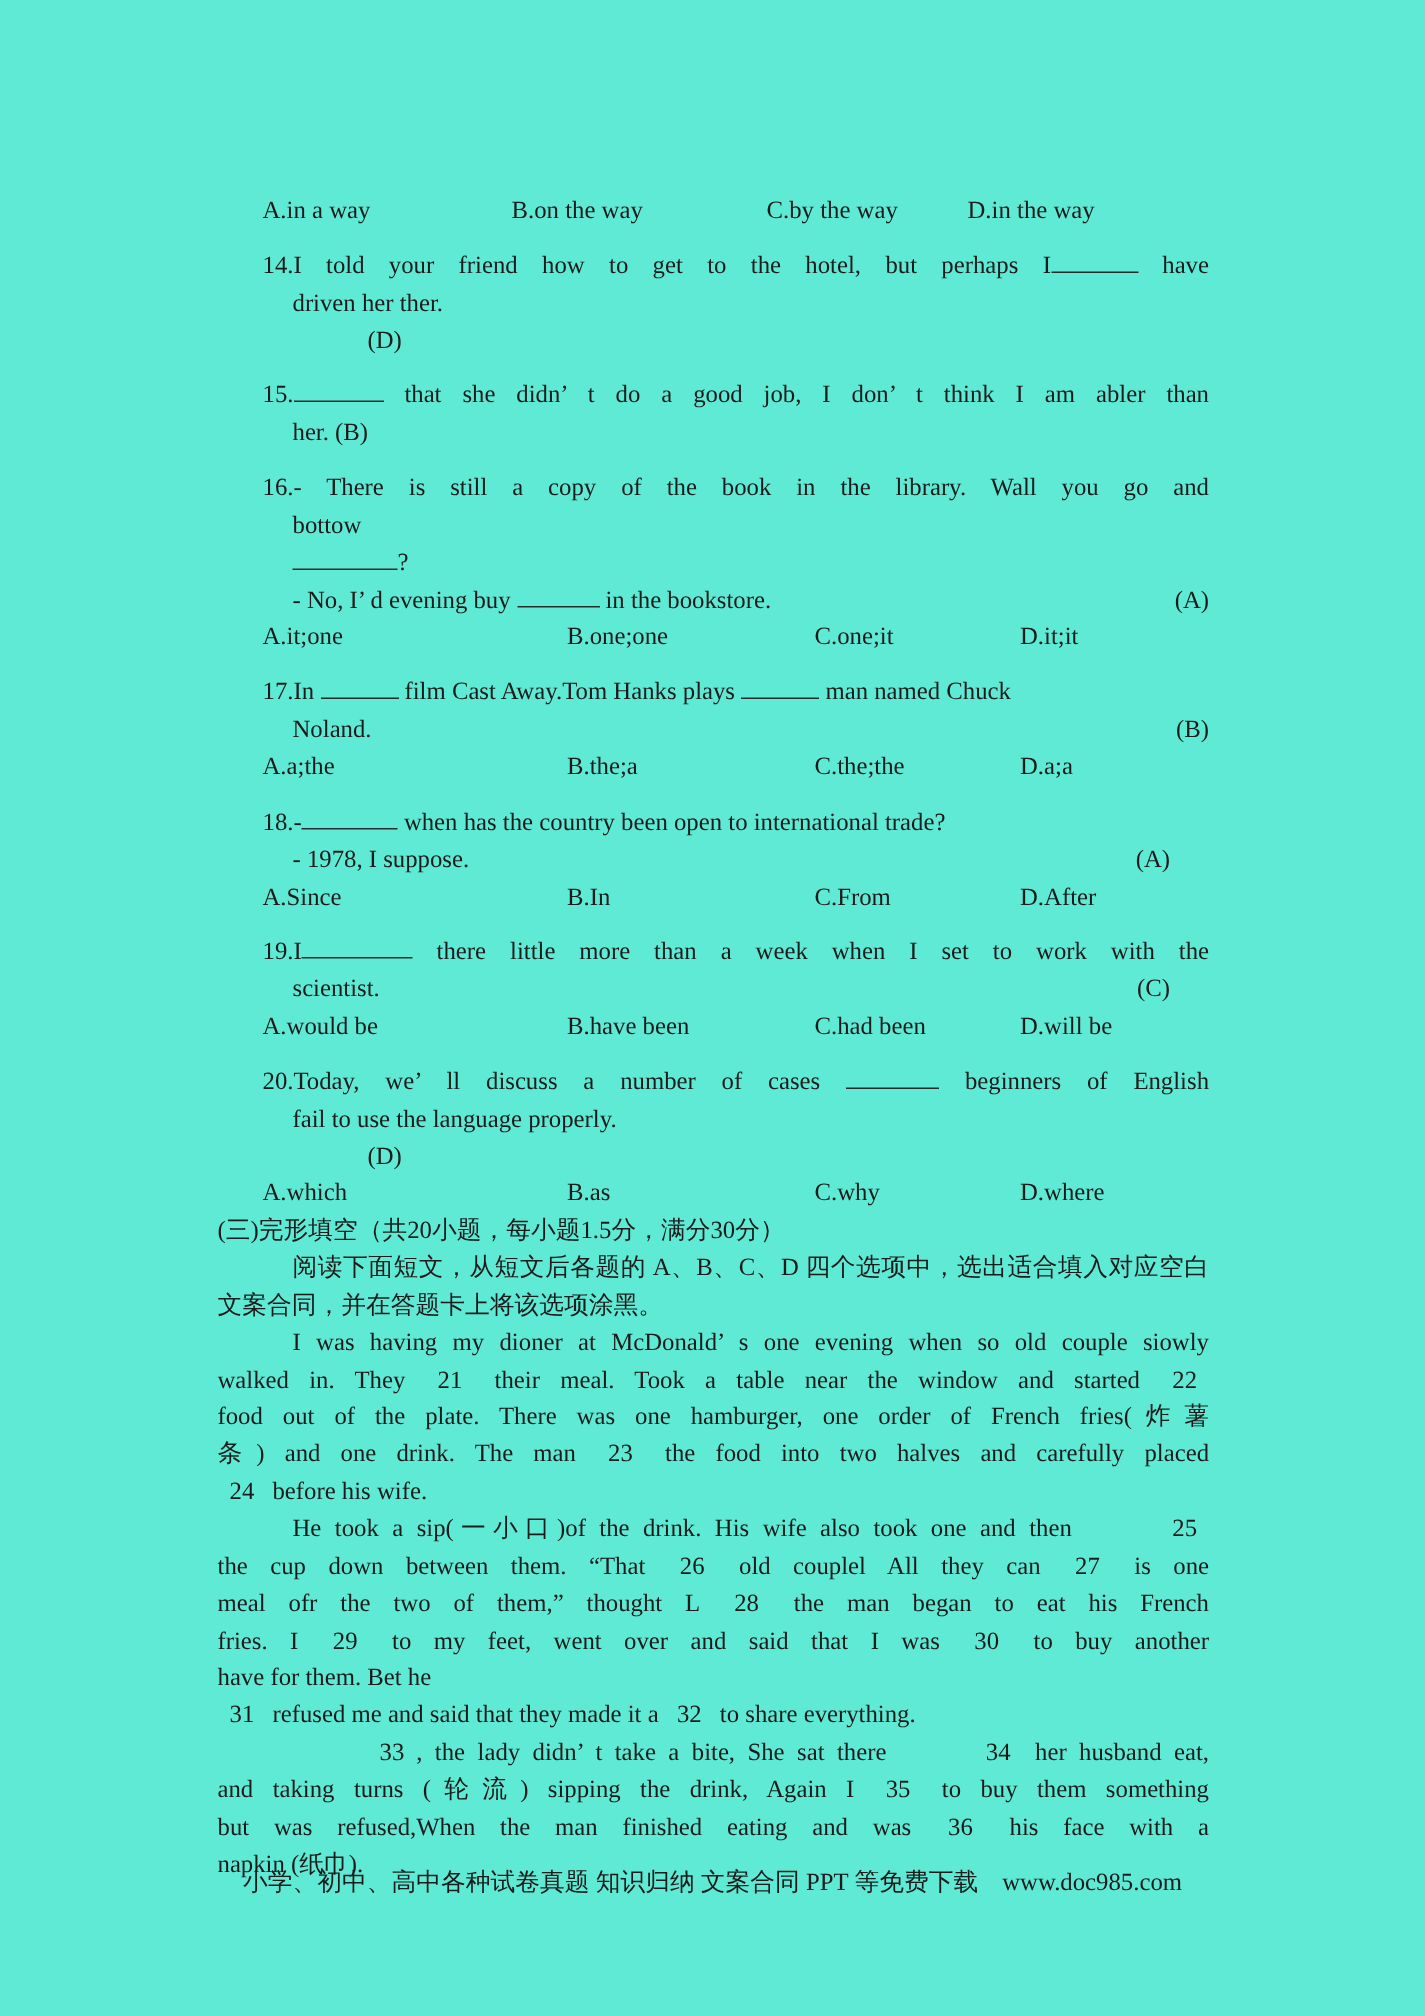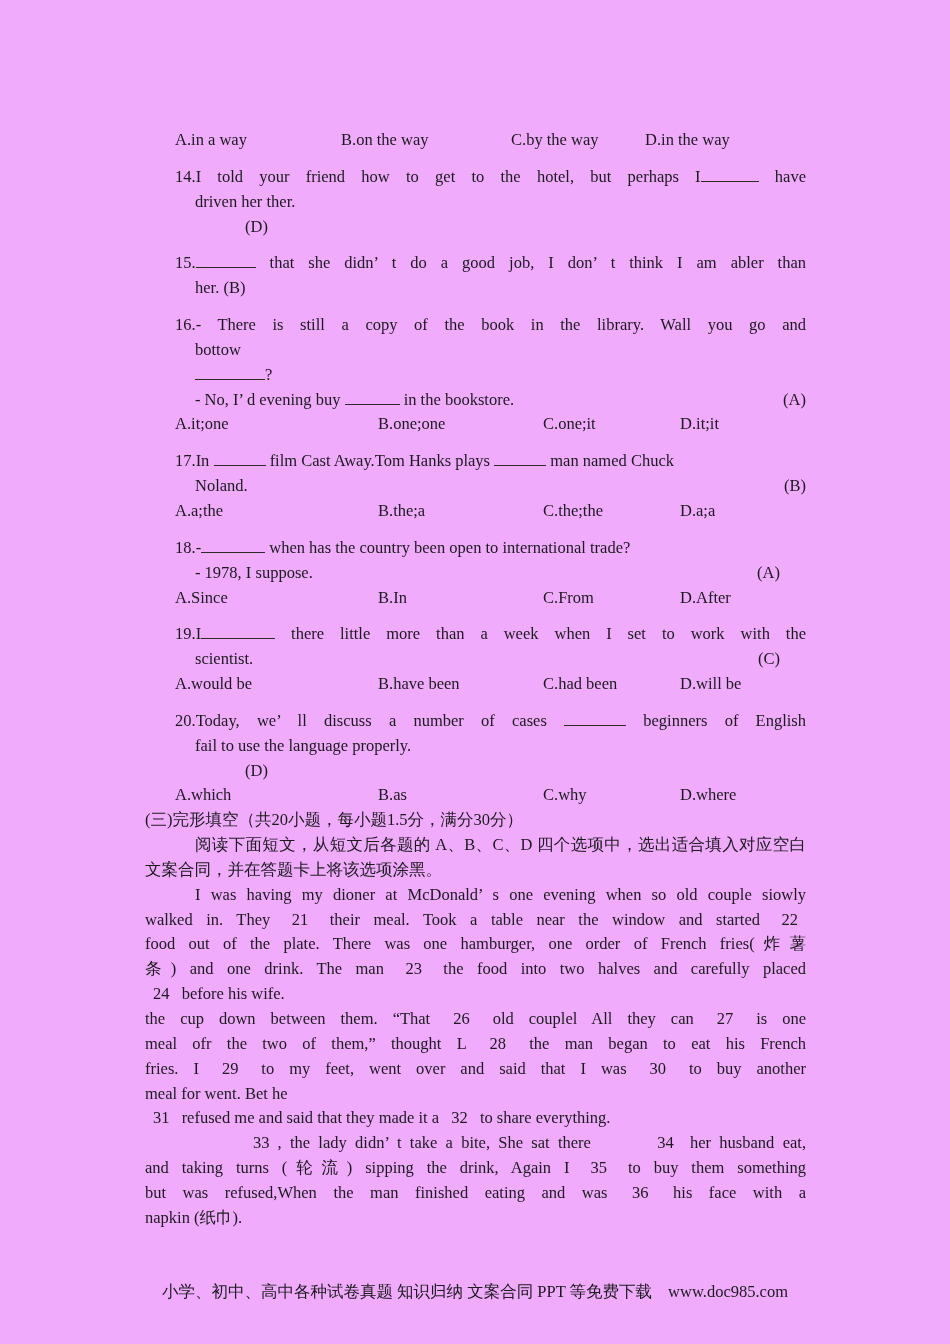--- a/index.html
+++ b/index.html
@@ -1,21 +1,21 @@
 <!DOCTYPE html>
 <html><head>
 <meta charset="utf-8">
 <style>
   html,body{margin:0;padding:0;}
   body{
     width:950px;height:1344px;background:#ffffff;color:#1b1b1b;
     font-family:"Liberation Serif","DejaVu Serif",serif;
     position:relative;overflow:hidden;
   }
-  .page{position:absolute;inset:0;background:#f0abfc;}
+  .page{position:absolute;inset:0;background:#5eead4;}
   .content{position:absolute;left:145px;top:128px;width:661px;}
   .line{
     position:relative;height:24.85px;line-height:24.85px;
     font-size:16.5px;overflow:hidden;
   }
   .just{text-align:justify;text-align-last:justify;}
   .q{padding-left:30px;margin-top:12px;}
   .cont{padding-left:50px;}
   .ansline{padding-left:100px;}
   .indent{text-indent:50px;}
@@ -27,21 +27,21 @@
   .ansr.inset{right:26px;}
   .opts{
     display:grid;padding-left:30px;box-sizing:border-box;
     height:24.85px;line-height:24.85px;font-size:16.5px;position:relative;
   }
   .opts.gridA{grid-template-columns:166px 170px 134px auto;}
   .opts.gridB{grid-template-columns:203px 165px 137px auto;}
   .opts span{overflow:hidden;white-space:nowrap;}
   .footer{
     position:absolute;left:0;top:1243px;width:950px;text-align:center;
-    font-size:16.5px;line-height:24px;color:#1b1b1b;margin-top:37px;
+    font-size:16.5px;line-height:24px;color:#1b1b1b;
   }
   .footer .gap{display:inline-block;width:16px;}
   .footer a{color:#1b1b1b;text-decoration:none;}
 </style>
 </head>
 <body>
 
 <div class="page">
   <div class="content" id="doc-content">
       <div class="opts gridA">
@@ -99,24 +99,25 @@
         <span>D.where</span>
       </div>
       <div class="line"><span>(三)完形填空（共20小题，每小题1.5分，满分30分）</span></div>
       <div class="line indent just"><span>阅读下面短文，从短文后各题的 A、B、C、D 四个选项中，选出适合填入对应空白处的</span></div>
       <div class="line"><span>文案合同，并在答题卡上将该选项涂黑。</span></div>
       <div class="line indent just"><span>I was having my dioner at McDonald’ s one evening when so old couple siowly</span></div>
       <div class="line just"><span>walked in. They </span><span class="blank nblank">21</span><span> their meal. Took a table near the window and started </span><span class="blank nblank">22</span></div>
       <div class="line just"><span>food out of the plate. There was one hamburger, one order of French fries(炸薯</span></div>
       <div class="line just"><span>条) and one drink. The man </span><span class="blank nblank">23</span><span> the food into two halves and carefully placed</span></div>
       <div class="line"><span class="blank nblank">24</span><span> before his wife.</span></div>
+      <div class="line indent just"><span>He took a sip(一小口)of the drink. His wife also took one and then </span><span class="blank nblank">25</span></div>
       <div class="line just"><span>the cup down between them. “That </span><span class="blank nblank">26</span><span> old couplel All they can </span><span class="blank nblank">27</span><span> is one</span></div>
       <div class="line just"><span>meal ofr the two of them,” thought L </span><span class="blank nblank">28</span><span> the man began to eat his French</span></div>
       <div class="line just"><span>fries. I </span><span class="blank nblank">29</span><span> to my feet, went over and said that I was </span><span class="blank nblank">30</span><span> to buy another</span></div>
-      <div class="line"><span>meal for went. Bet he</span></div>
+      <div class="line"><span>have for them. Bet he</span></div>
       <div class="line"><span class="blank nblank">31</span><span> refused me and said that they made it a </span><span class="blank nblank">32</span><span> to share everything.</span></div>
       <div class="line indent just"><span class="blank nblank">33</span><span>, the lady didn’ t take a bite, She sat there </span><span class="blank nblank">34</span><span> her husband eat,</span></div>
       <div class="line just"><span>and taking turns (轮流) sipping the drink, Again I </span><span class="blank nblank">35</span><span> to buy them something</span></div>
       <div class="line just"><span>but was refused,When the man finished eating and was </span><span class="blank nblank">36</span><span> his face with a</span></div>
       <div class="line"><span>napkin (纸巾).</span></div>
     </div>
   <div class="footer">
     <span>小学、初中、高中各种试卷真题 知识归纳 文案合同 PPT 等免费下载</span><span class="gap"></span><a href="#">www.doc985.com</a>
   </div>
 </div>

